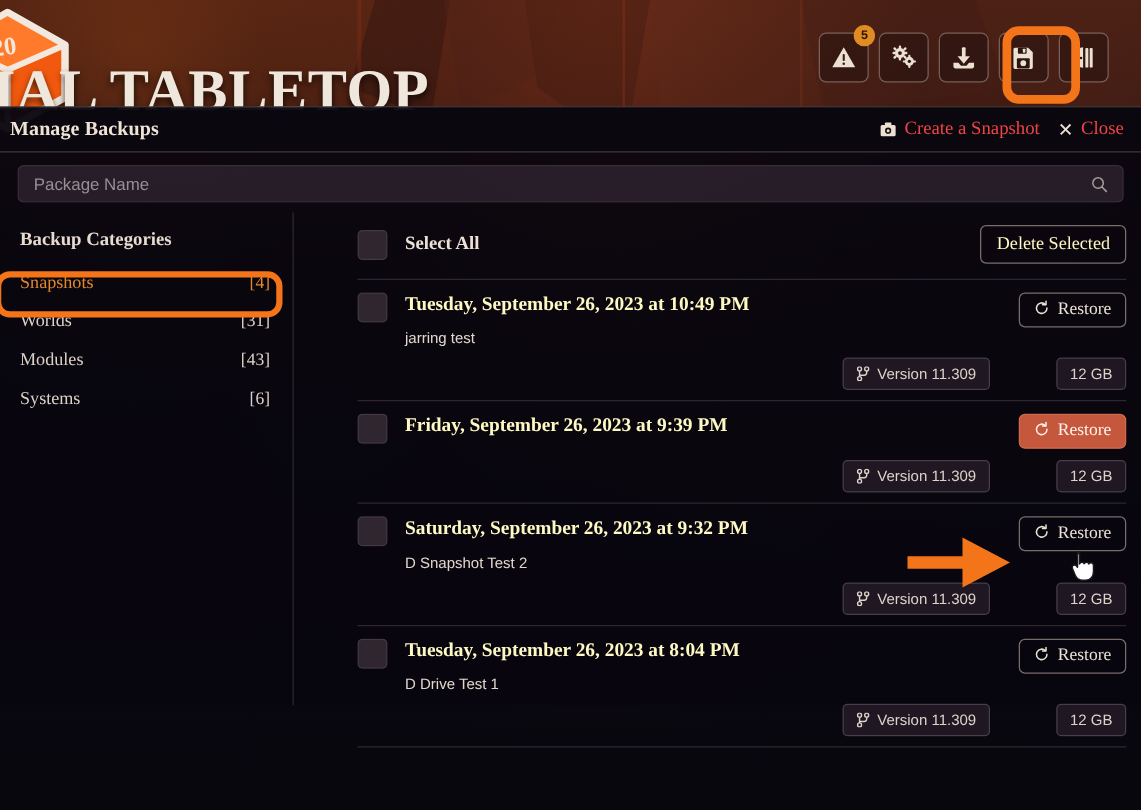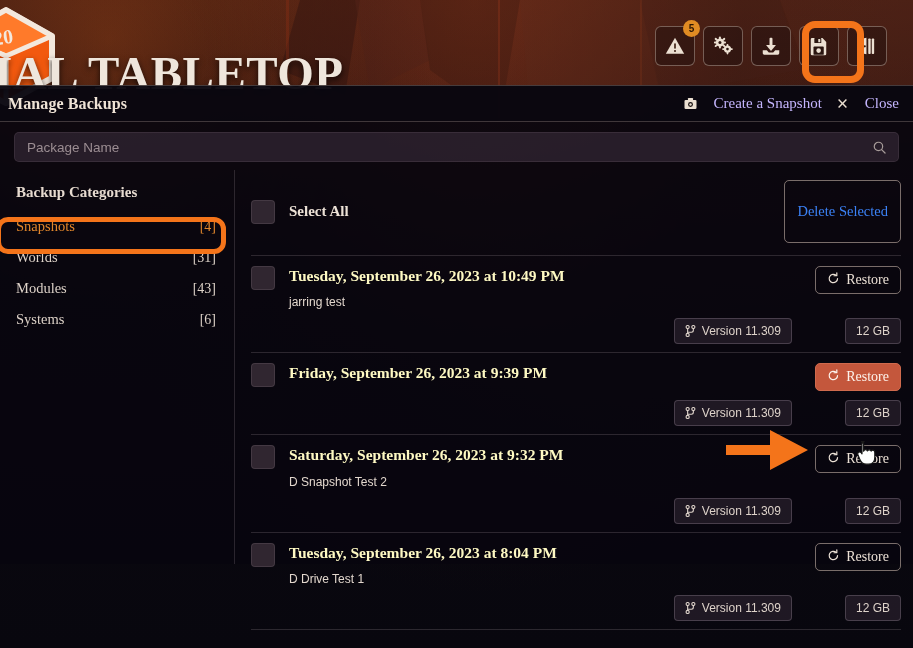--- a/index.html
+++ b/index.html
@@ -74,23 +74,23 @@
     border-bottom: 1px solid rgba(190,170,158,0.30);
     background: rgba(10,7,16,0.55);
   }
   #dialog-title {
     font-family: "Liberation Serif", serif;
     font-weight: 700; font-size: 16px; color: #efe3d6;
     letter-spacing: .1px;
   }
   #header-actions { display: flex; align-items: center; gap: 14px; }
   .header-action {
-    display: flex; align-items: center; gap: 16px;
-    font-family: "Liberation Serif", serif;
-    font-size: 15px; color: #c4b5fd; font-weight: 400;
+    display: flex; align-items: center; gap: 6px;
+    font-family: "Liberation Serif", serif;
+    font-size: 15px; color: #ef4444; font-weight: 400;
   }
 
   
   #search-wrap { padding: 10px 14px 8px 14px; }
   #search-box {
     position: relative;
     height: 30px;
     border-radius: 5px;
     background: rgba(57,44,58,0.62);
     border: 1px solid rgba(150,130,140,0.16);
@@ -100,21 +100,21 @@
     flex: 1;
     background: transparent; border: 0; outline: none;
     color: #e9ddd2; font-size: 13.5px;
     font-family: "Liberation Sans", sans-serif;
     padding: 0 30px 0 12px;
   }
   #search-input::placeholder { color: #9b8d92; }
   #search-icon { position: absolute; right: 11px; top: 7px; opacity: .72; }
 
   
-  #dialog-body { flex: 1; display: flex; min-height: 0; }
+  #dialog-body { flex: 1; display: flex; min-height: 0; gap: 35px; }
   #sidebar {
     width: 235px; flex: 0 0 235px;
     border-right: 1px solid rgba(170,155,165,0.22);
     padding: 8px 12px 0 12px;
     position: relative;
   }
   #sidebar-heading {
     font-family: "Liberation Serif", serif;
     font-weight: 700; font-size: 15px; color: #e7dbd0;
     margin: 6px 0 14px 4px;
@@ -147,22 +147,22 @@
     width: 24px; height: 24px; border-radius: 4px;
     background: #302630;
     border: 1px solid rgba(150,135,145,0.20);
   }
   #select-all-label {
     font-family: "Liberation Serif", serif;
     font-weight: 700; font-size: 15px; color: #ece1d6;
   }
   #delete-selected {
     font-family: "Liberation Serif", serif;
-    font-size: 14.5px; color: #3b82f6;
-    padding: 22px 12px;
+    font-size: 14.5px; color: #fef9c3;
+    padding: 6px 12px;
     border: 1px solid rgba(215,195,182,0.55);
     border-radius: 5px; background: transparent;
     white-space: nowrap;
   }
 
   .backup-row {
     padding: 10px 0 8px 0;
     border-bottom: 1px solid rgba(175,160,170,0.22);
     position: relative;
   }

